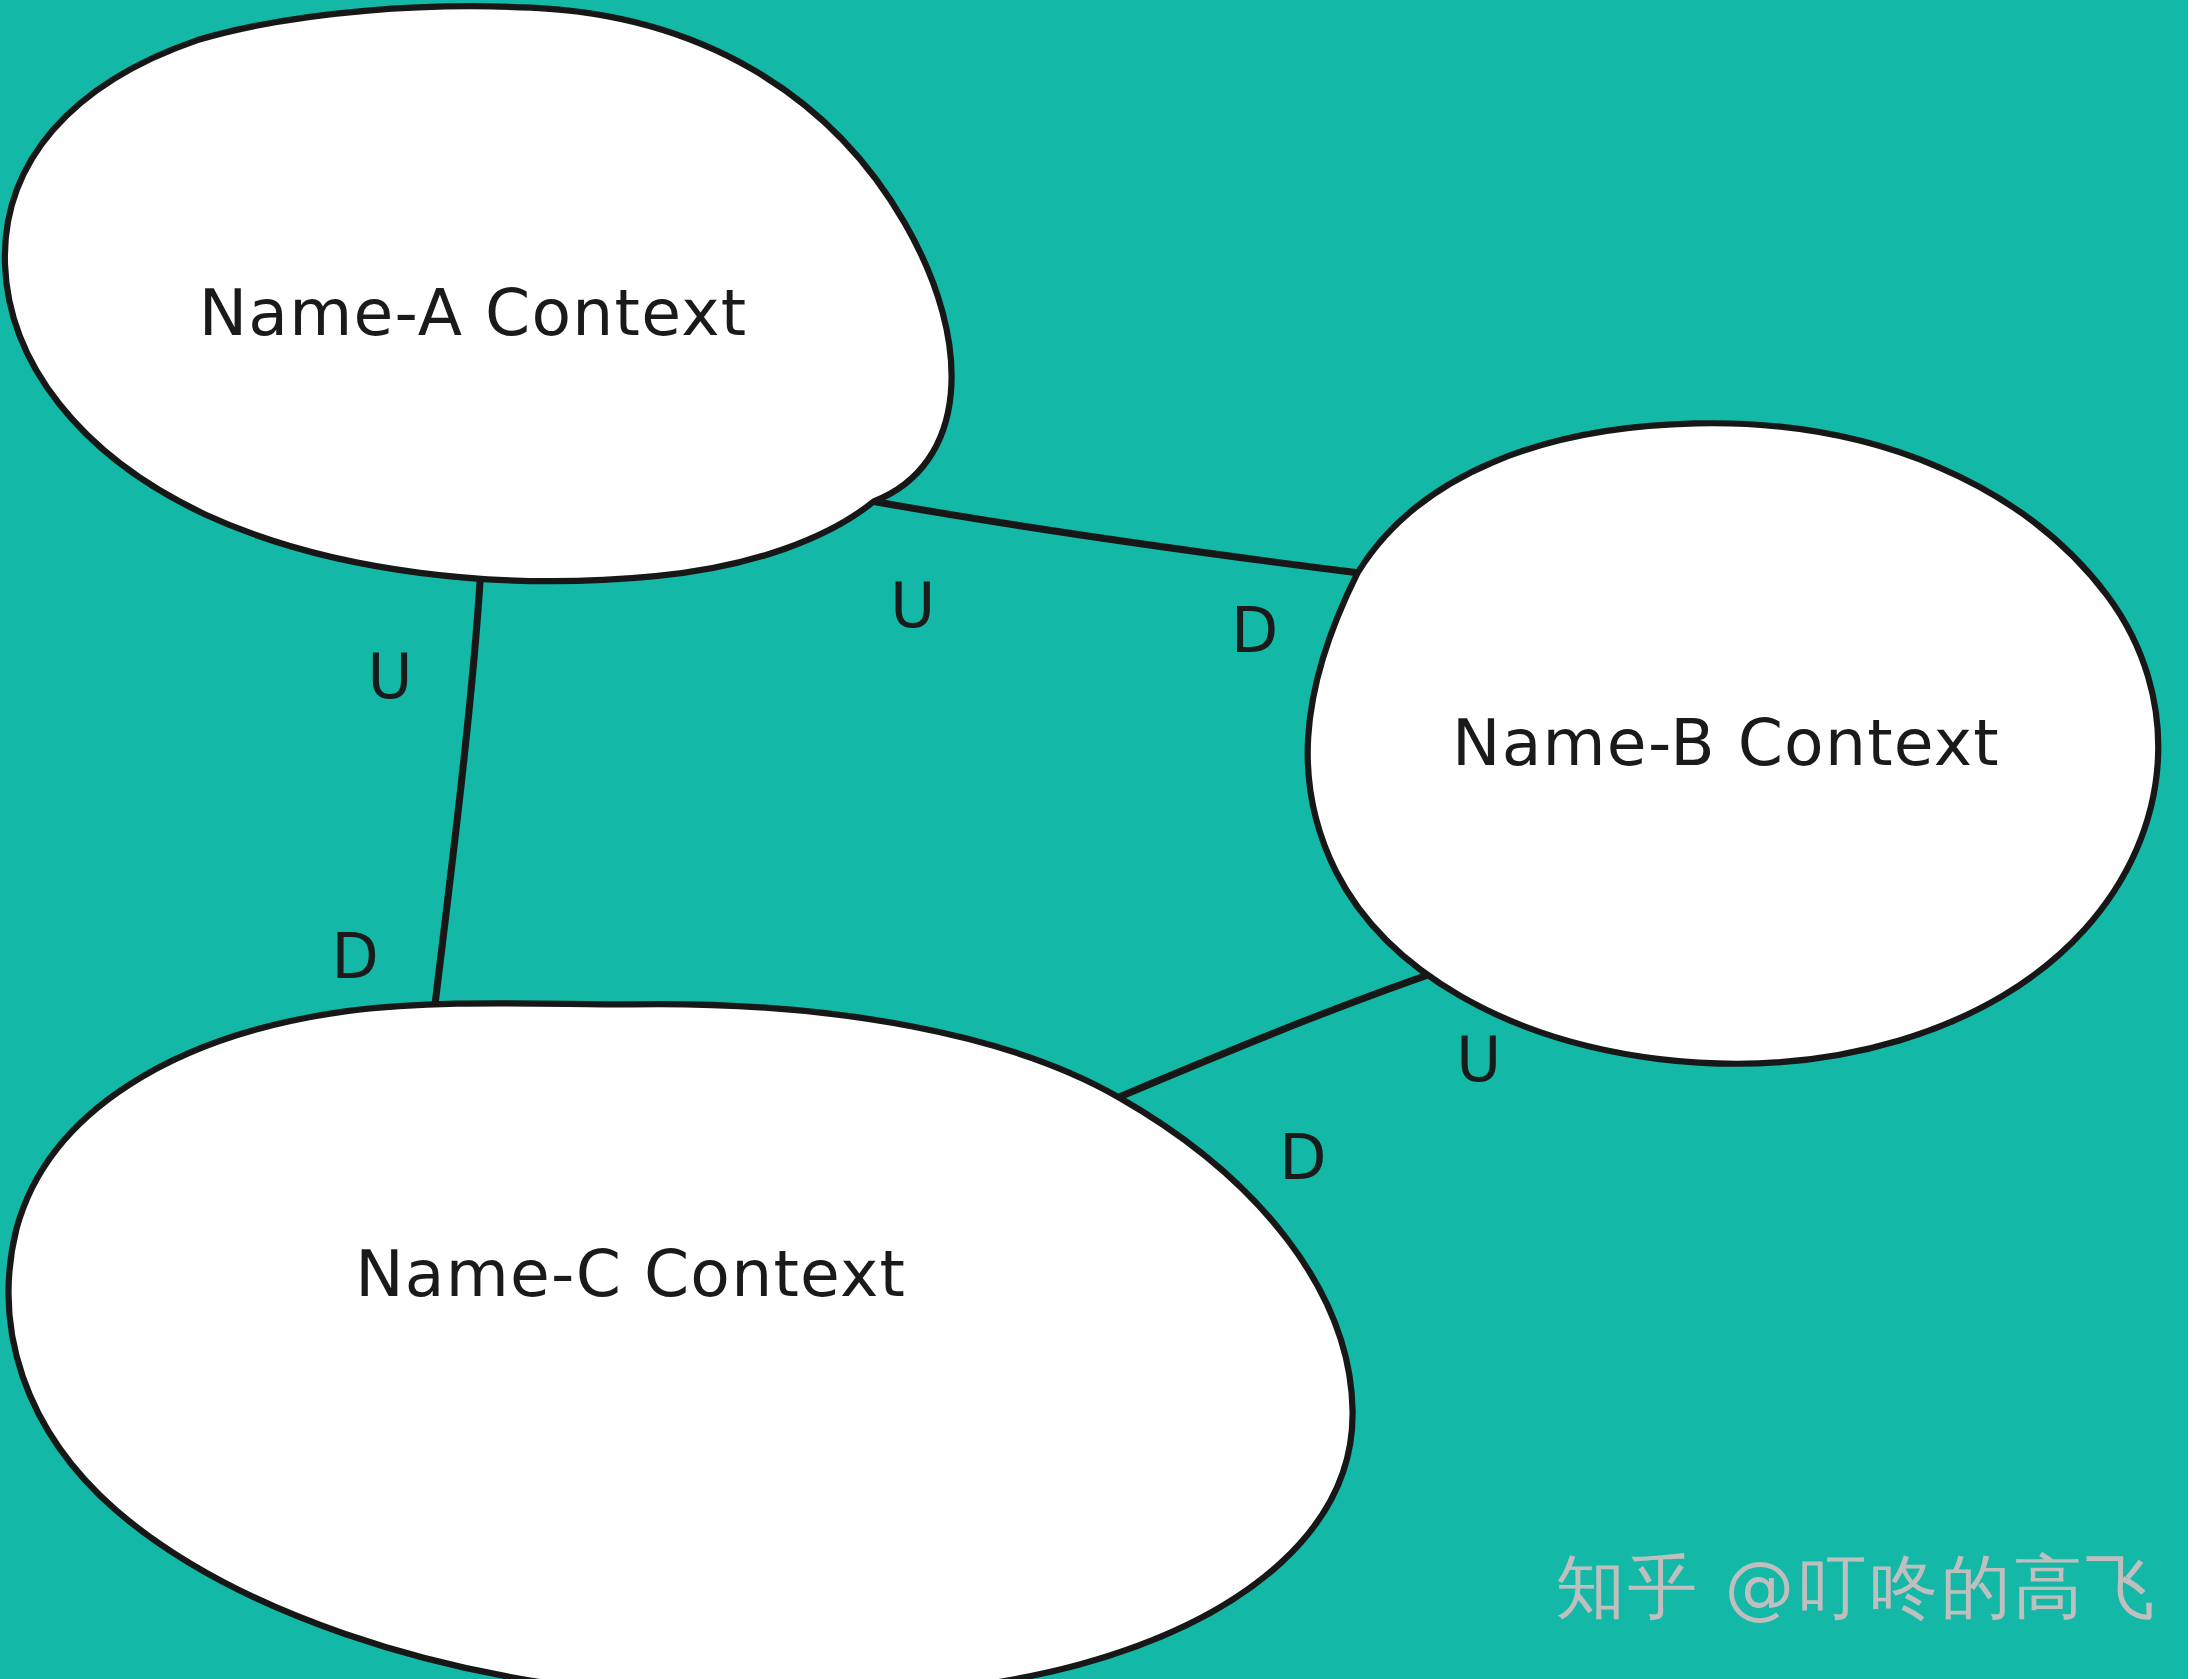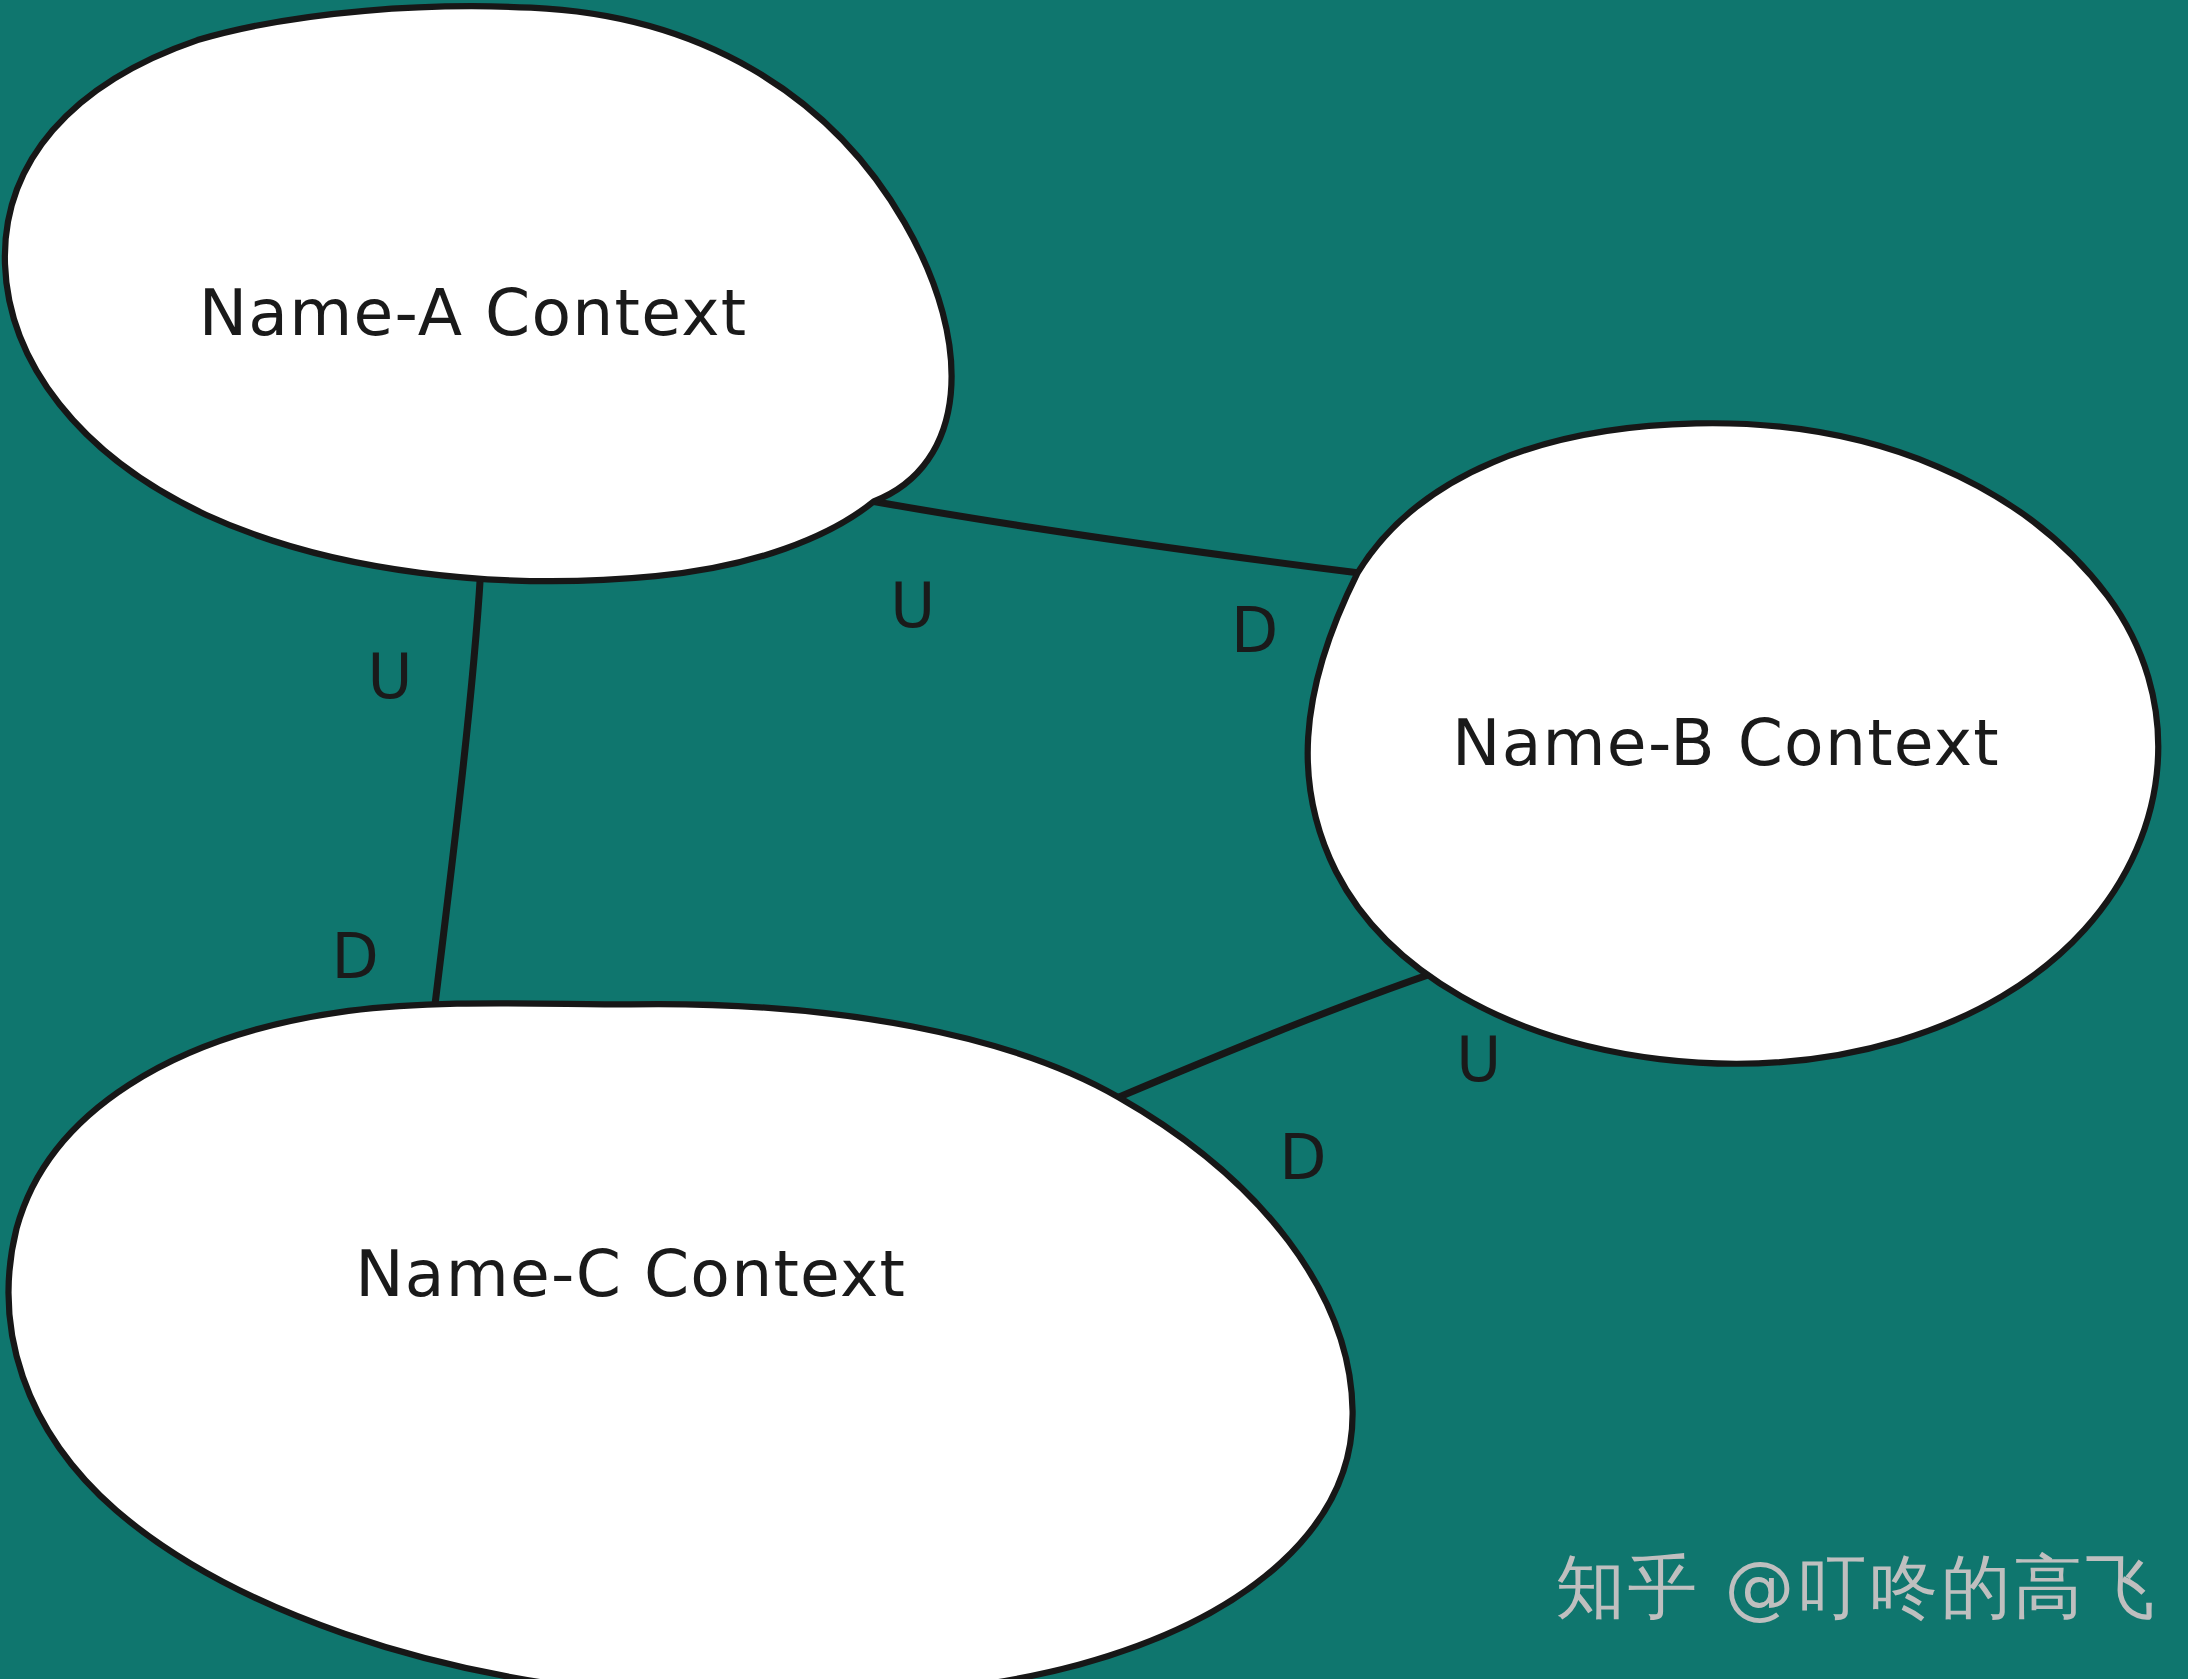--- a/index.html
+++ b/index.html
@@ -4,21 +4,21 @@
 <style>
   html, body {
     margin: 0;
     padding: 0;
     background: #ffffff;
   }
   #canvas-root {
     position: relative;
     width: 2188px;
     height: 1680px;
-    background: #0f766e;
+    background: #14b8a6;
     overflow: hidden;
     font-family: "DejaVu Sans", sans-serif;
   }
   #diagram-svg {
     position: absolute;
     left: 0;
     top: 0;
     width: 2194px;
     height: 1680px;
     display: block;

